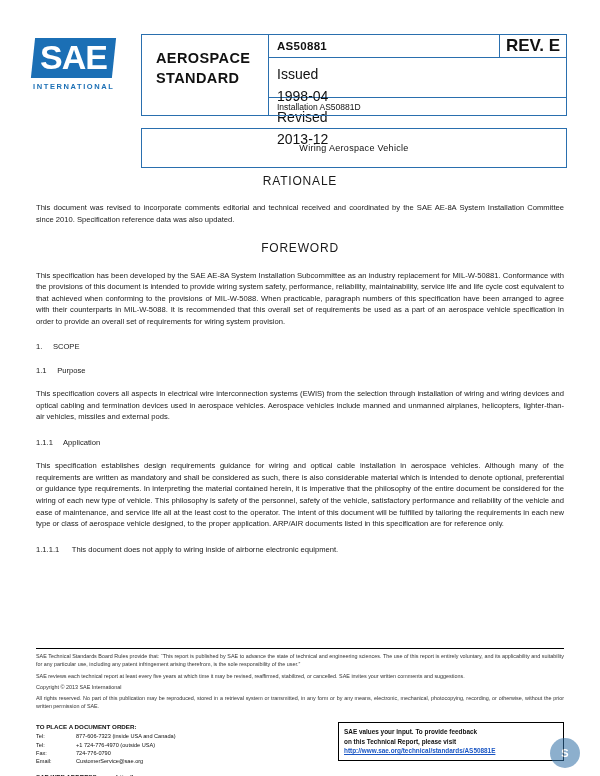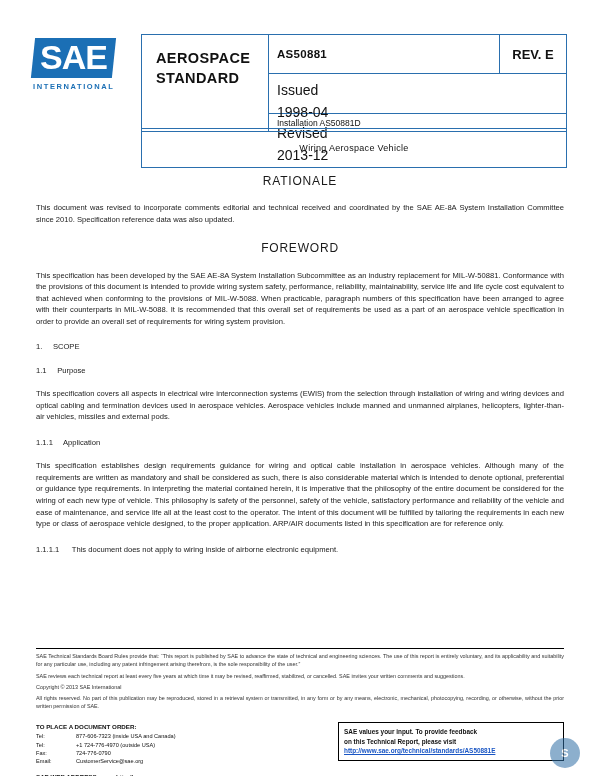--- a/index.html
+++ b/index.html
@@ -78,38 +78,38 @@
   .right-block {
     flex: 1;
     display: flex;
     flex-direction: column;
   }
   .rb-row1 {
     display: flex;
     border: 1px solid #2a6fae;
     border-left: none;
     box-sizing: border-box;
-    height: 40px;
+    height: 24px;
   }
   .docnum {
     flex: 1;
     display: flex;
     align-items: center;
     padding-left: 8px;
     font-size: 11.5px;
     font-weight: bold;
     letter-spacing: 0.3px;
   }
   .revcell {
     width: 66px;
     border-left: 1px solid #2a6fae;
     display: flex;
     align-items: center;
     justify-content: center;
-    font-size: 13px;
+    font-size: 17px;
     font-weight: bold;
   }
   .rb-row2 {
     border: 1px solid #2a6fae;
     border-top: none;
     border-left: none;
     box-sizing: border-box;
     padding: 6px 0 6px 8px;
     height: 40px;
   }

